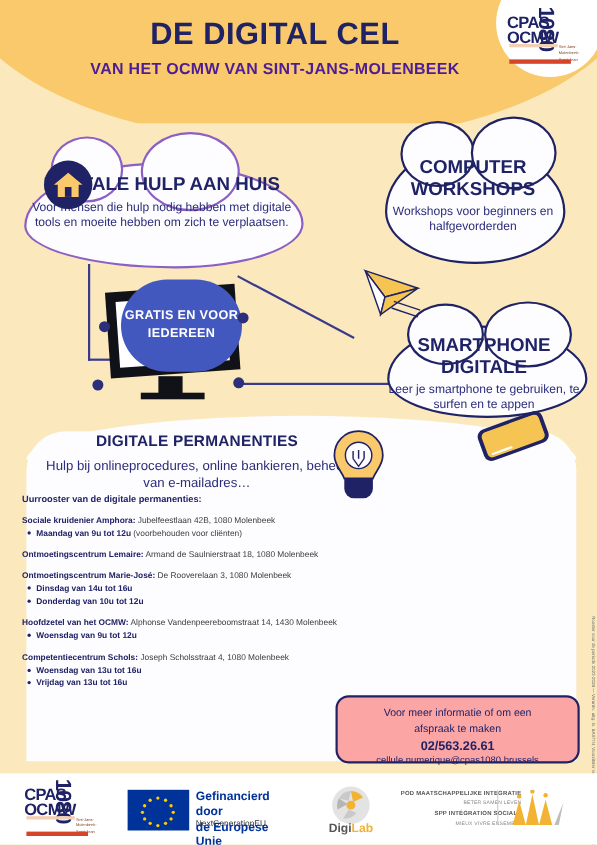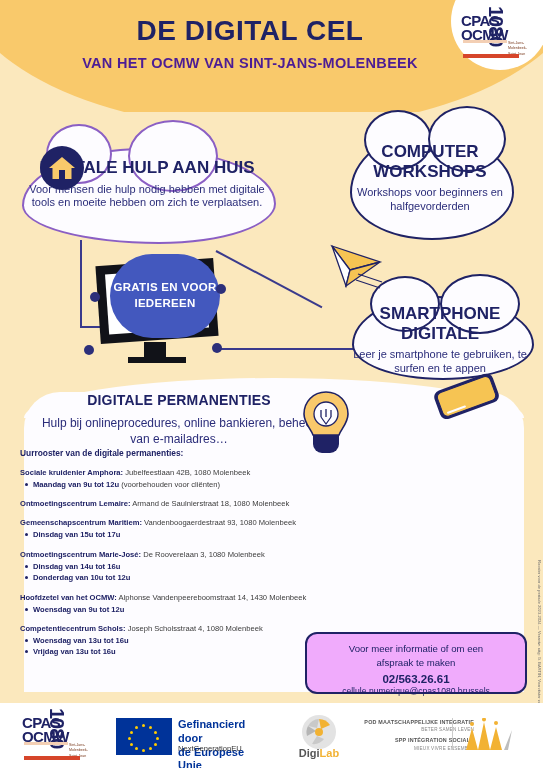--- a/index.html
+++ b/index.html
@@ -132,21 +132,21 @@
   .blk ul{margin:1px 0 0 0;padding:0 0 0 13px;list-style:none;}
   .blk li{font-size:7.6px;line-height:1.5;color:#3b3b3b;position:relative;}
   .blk li:before{
     content:"";position:absolute;left:-8px;top:4px;width:3px;height:3px;border-radius:50%;
     background:#1f2265;
   }
   .blk li b{color:#1f2265;font-weight:bold;text-align:center;}
   
   .contact{
     position:absolute;left:305px;top:632px;width:222px;height:62px;
-    background:#f0abfc;border:2px solid #1f2265;border-radius:12px;
+    background:#fca5a5;border:2px solid #1f2265;border-radius:12px;
     text-align:center;padding-top:8px;box-sizing:border-box;
   }
   .ct-l1{font-size:9.6px;line-height:1.45;color:#1f2265;margin:0;}
   .ct-tel{font-size:11.5px;font-weight:bold;color:#1f2265;margin:3px 0 1px 0;}
   .ct-mail{font-size:8.6px;color:#1f2265;margin:0;}
   
   .footer{position:absolute;left:0;top:703px;width:543px;height:65px;background:#ffffff;}
   .f-cpas{position:absolute;left:22px;top:712px;width:80px;height:48px;}
   .eu{position:absolute;left:116px;top:716px;width:152px;height:40px;}
   .eu-flag{
@@ -298,32 +298,20 @@
       </ul>
     </div>
 
     <div class="blk">
       <p class="blk-line">
         <b>Ontmoetingscentrum Lemaire:</b>
         <span>Armand de Saulnierstraat 18, 1080 Molenbeek</span>
       </p>
     </div>
 
-    <div class="blk">
-      <p class="blk-line">
-        <b>Gemeenschapscentrum Maritiem:</b>
-        <span>Vandenboogaerdestraat 93, 1080 Molenbeek</span>
-      </p>
-      <ul>
-        <li>
-          <b>Dinsdag van 15u tot 17u</b>
-          <span></span>
-        </li>
-      </ul>
-    </div>
 
     <div class="blk">
       <p class="blk-line">
         <b>Ontmoetingscentrum Marie-José:</b>
         <span>De Rooverelaan 3, 1080 Molenbeek</span>
       </p>
       <ul>
         <li>
           <b>Dinsdag van 14u tot 16u</b>
           <span></span>

